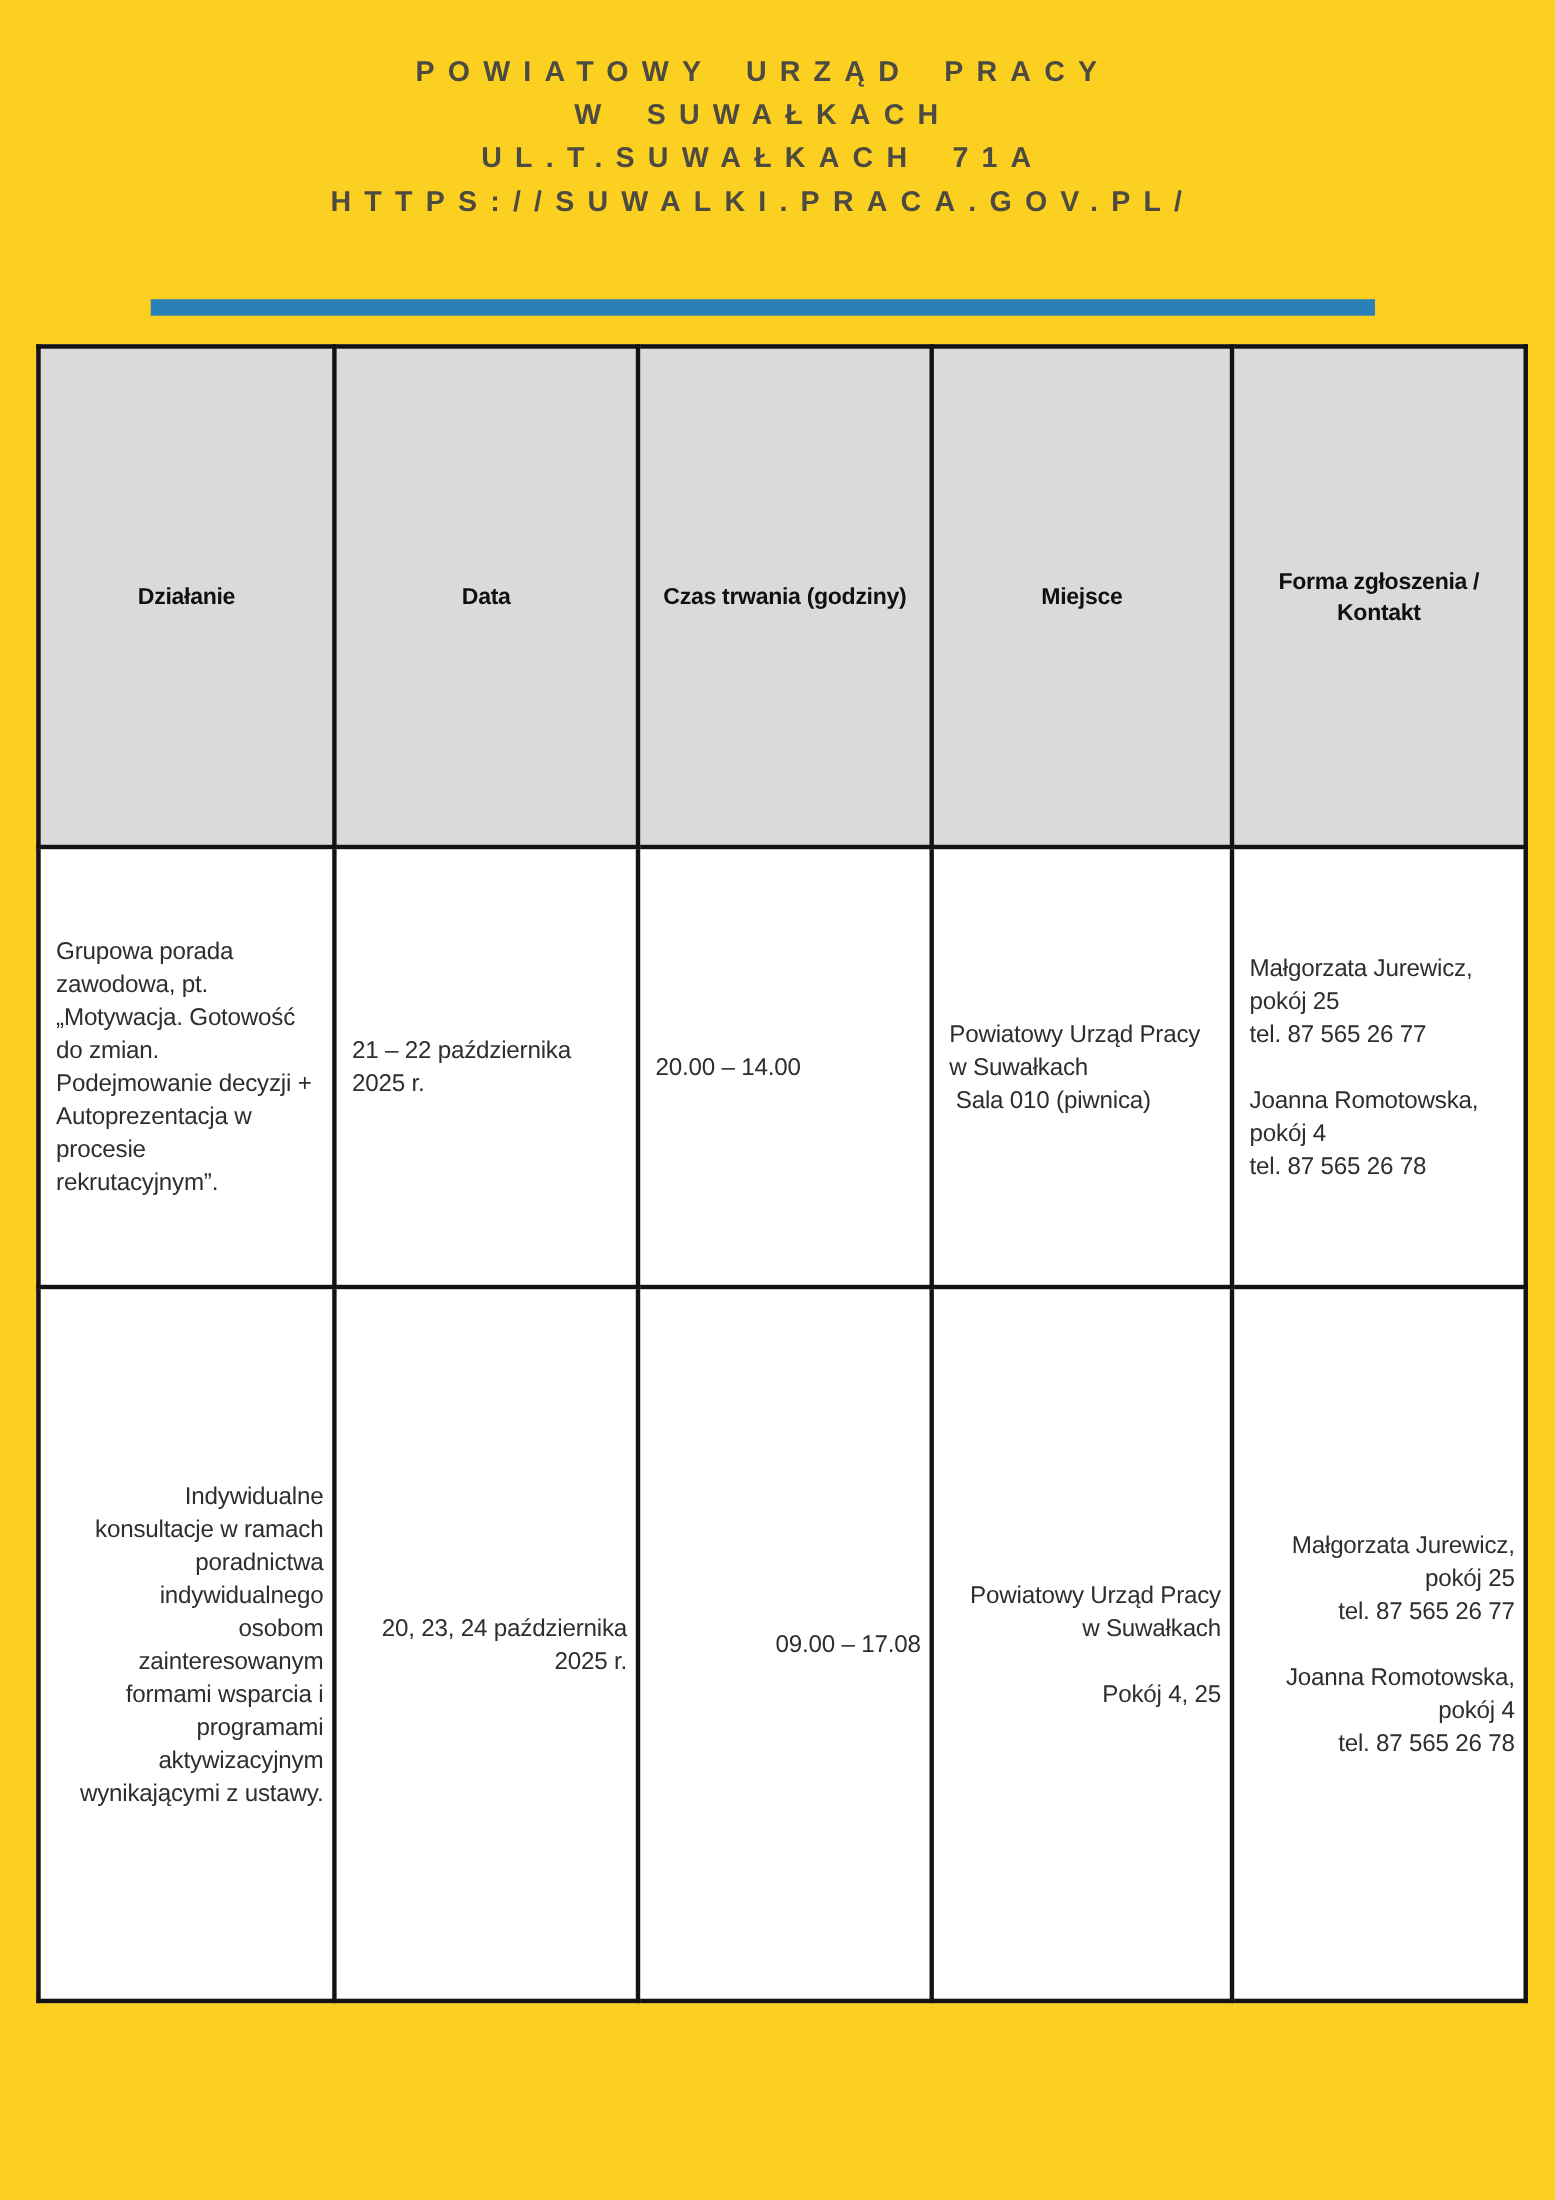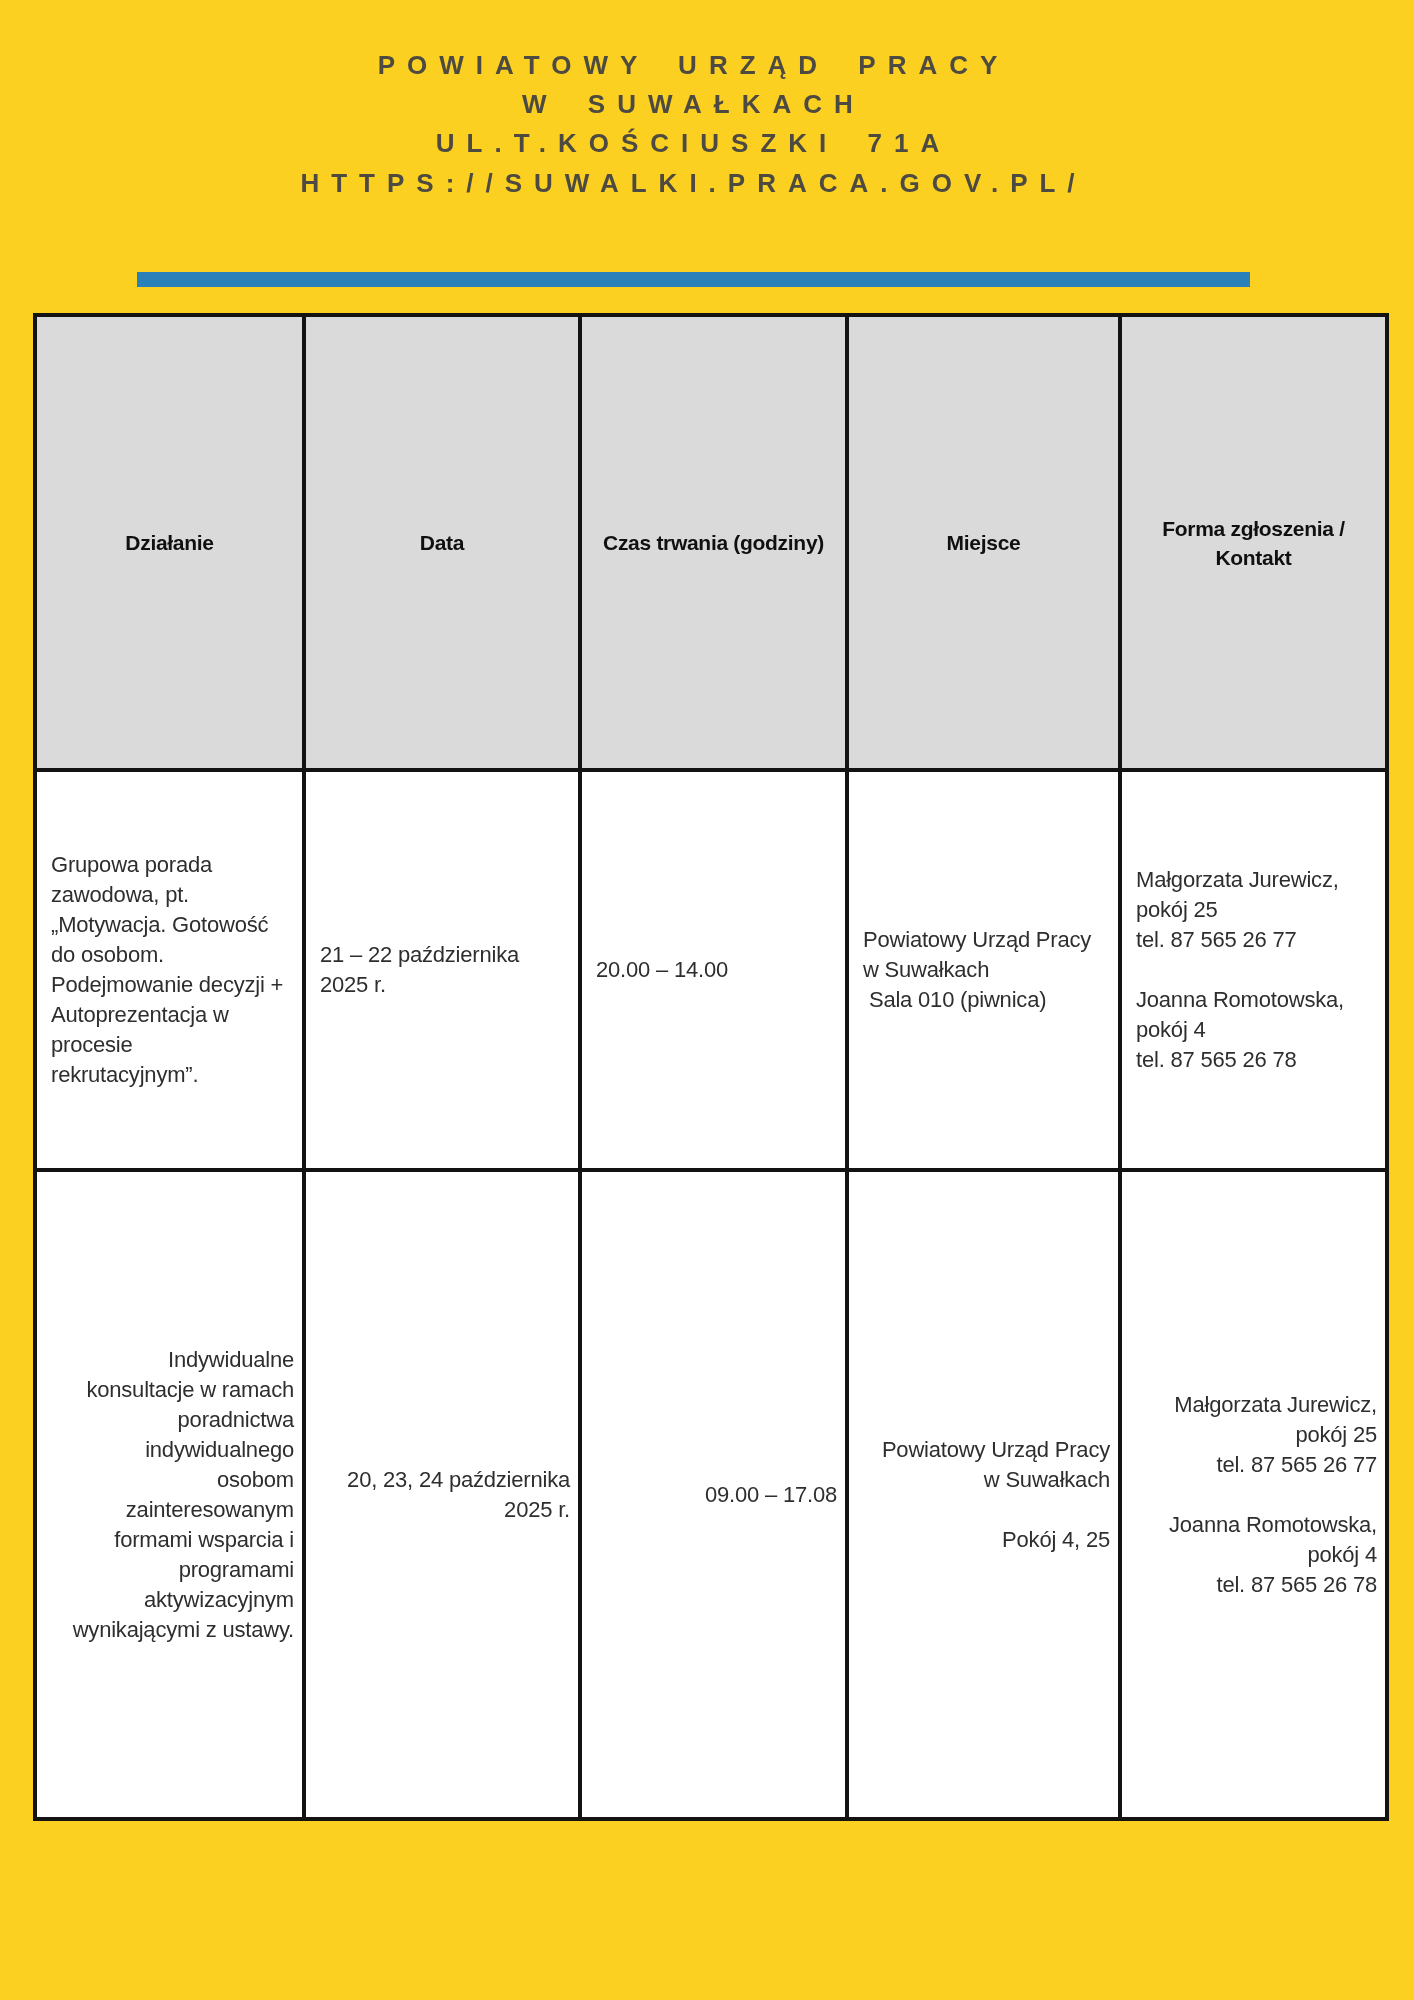--- a/index.html
+++ b/index.html
@@ -78,21 +78,21 @@
   }
   tr.row-1 td{height:396px;}
   tr.row-2 td{height:645px;text-align:right;}
 </style>
 </head>
 <body>
 
 <div class="masthead">
   <span class="mline">POWIATOWY URZĄD PRACY</span>
   <span class="mline">W SUWAŁKACH</span>
-  <span class="mline">UL.T.KOŚCIUSZKI 71A</span>
+  <span class="mline">UL.T.SUWAŁKACH 71A</span>
   <span class="mline murl">HTTPS://SUWALKI.PRACA.GOV.PL/</span>
 </div>
 
 <div class="accent-bar"></div>
 
 <table class="schedule">
   <colgroup>
     <col style="width:269px">
     <col style="width:276px">
     <col style="width:267px">
@@ -107,21 +107,21 @@
       <th>Miejsce</th>
       <th class="wrap">Forma zgłoszenia /
 Kontakt</th>
     </tr>
   </thead>
   <tbody>
     <tr class="row-1">
       <td>Grupowa porada
 zawodowa, pt.
 „Motywacja. Gotowość
-do osobom.
+do zmian.
 Podejmowanie decyzji +
 Autoprezentacja w
 procesie
 rekrutacyjnym”.</td>
       <td>21 – 22 października
 2025 r.</td>
       <td>20.00 – 14.00</td>
       <td>Powiatowy Urząd Pracy
 w Suwałkach
 &nbsp;Sala 010 (piwnica)</td>

